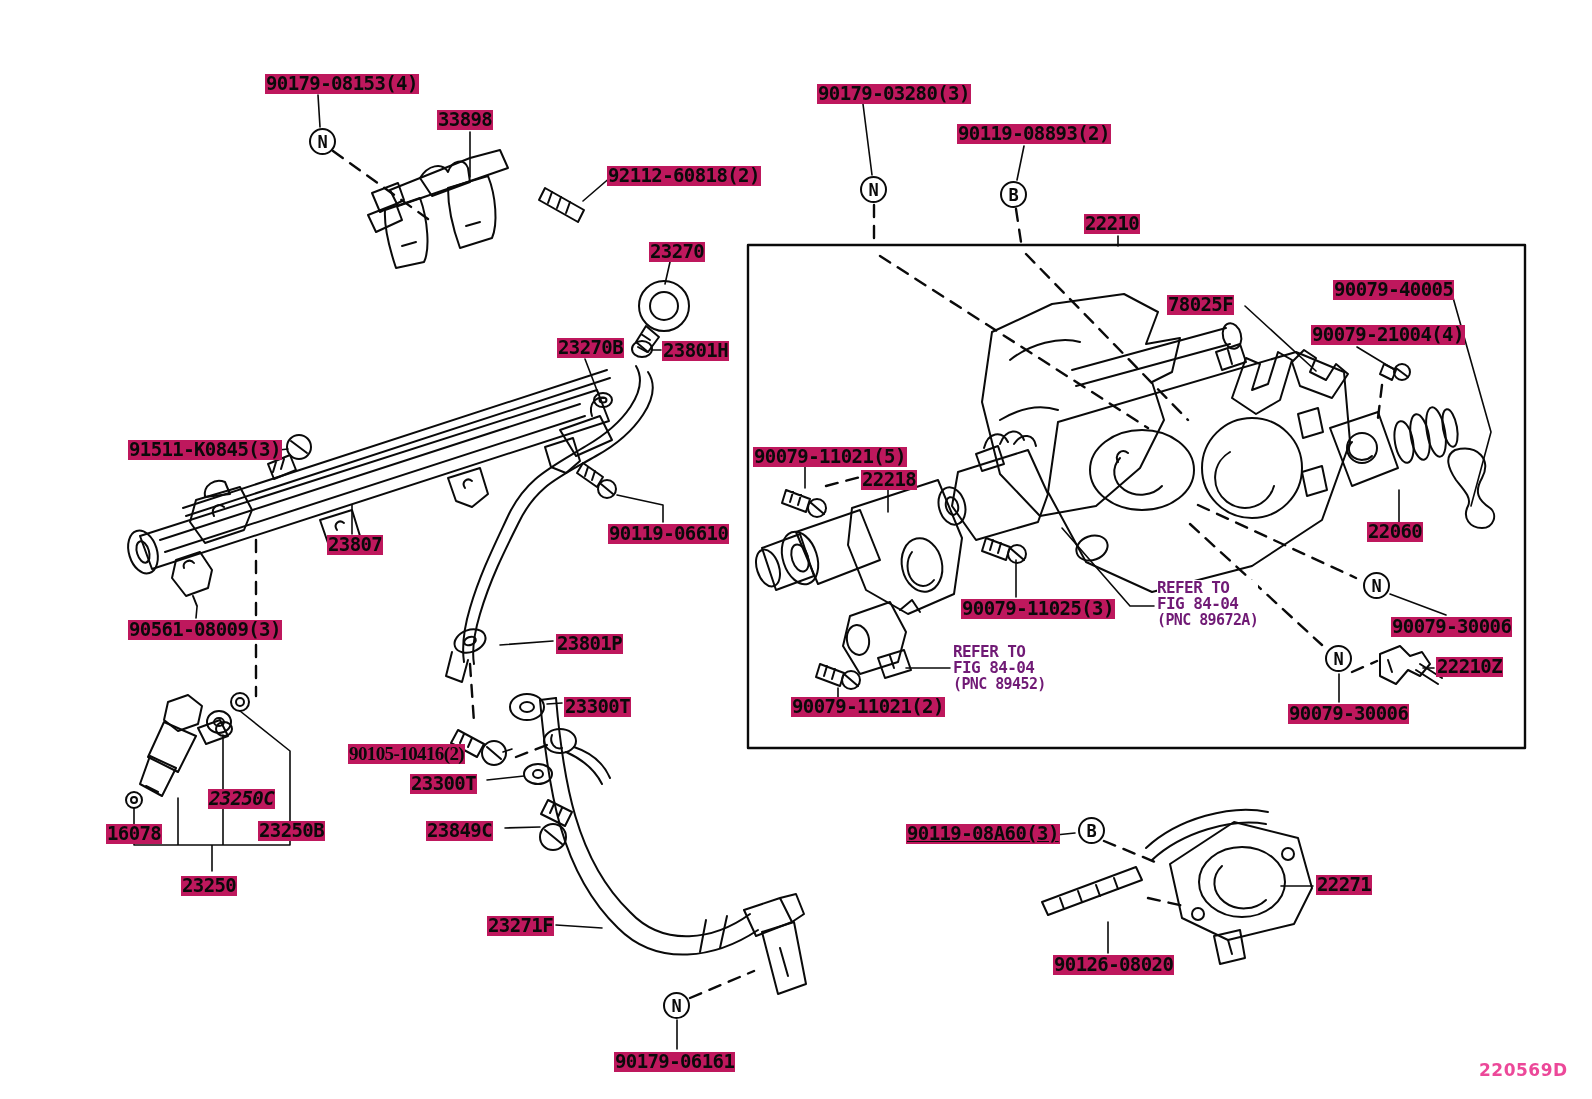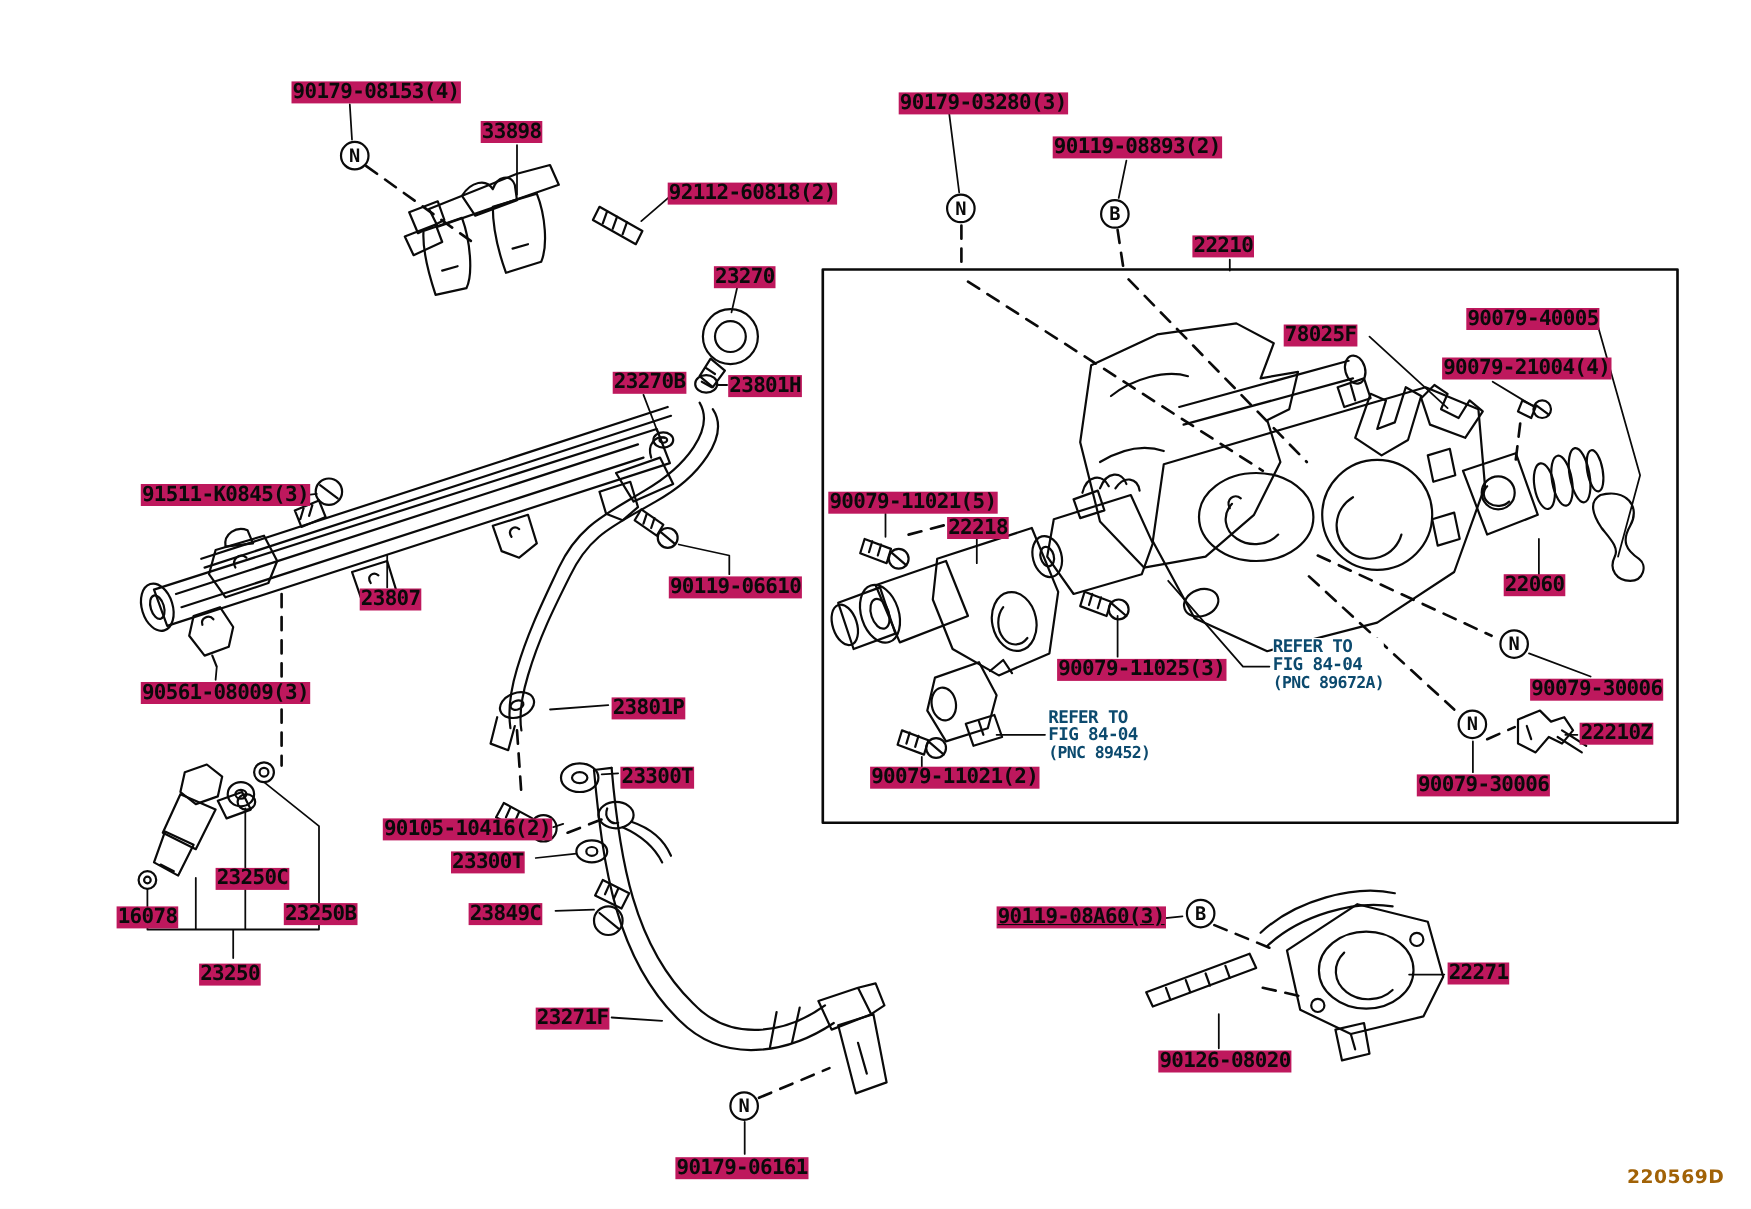--- a/index.html
+++ b/index.html
@@ -14,27 +14,27 @@
     letter-spacing:-0.6px;padding:0 1px;
   }
   .marker{
     position:absolute;width:27px;height:27px;border:2.5px solid #0a0a0a;
     border-radius:50%;background:#ffffff;display:flex;align-items:center;
     justify-content:center;font:bold 17px "DejaVu Sans Mono",monospace;color:#0a0a0a;
     box-sizing:border-box;
   }
   .note{
     position:absolute;font:bold 16px "DejaVu Sans Mono",monospace;
-    color:#0c4a6e;background:#ffffff;line-height:16px;white-space:nowrap;
+    color:#701a75;background:#ffffff;line-height:16px;white-space:nowrap;
     letter-spacing:-0.6px;
   }
   .note .pnc{font-size:15px;}
   .figcode{
     position:absolute;font:bold 17px "DejaVu Sans",sans-serif;
-    color:#a16207;letter-spacing:0.5px;
+    color:#ec4899;letter-spacing:0.5px;
   }
 </style>
 </head>
 <body>
 
 <div id="stage">
 
   <svg id="lineart" viewBox="0 0 1592 1099" fill="none" stroke="#0a0a0a" stroke-width="2" stroke-linecap="round" stroke-linejoin="round">
 
     <g>
@@ -251,25 +251,25 @@
   <div class="callout" style="left:607px;top:166px;">92112-60818(2)</div>
   <div class="callout" style="left:649px;top:242px;">23270</div>
   <div class="callout" style="left:557px;top:338px;">23270B</div>
   <div class="callout" style="left:662px;top:341px;">23801H</div>
   <div class="callout" style="left:128px;top:440px;">91511-K0845(3)</div>
   <div class="callout" style="left:327px;top:535px;">23807</div>
   <div class="callout" style="left:608px;top:524px;">90119-06610</div>
   <div class="callout" style="left:128px;top:620px;">90561-08009(3)</div>
   <div class="callout" style="left:556px;top:634px;text-align:center;">23801P</div>
   <div class="callout" style="left:564px;top:697px;">23300T</div>
-  <div class="callout" style="left:348px;top:744px;">90105-10416(2)</div>
+  <div class="callout" style="left:348px;top:744px;font-family:Liberation Serif, serif;">90105-10416(2)</div>
   <div class="callout" style="left:410px;top:774px;">23300T</div>
   <div class="callout" style="left:426px;top:821px;">23849C</div>
   <div class="callout" style="left:106px;top:824px;">16078</div>
-  <div class="callout" style="left:196px;top:789px;">23250C</div>
+  <div class="callout" style="left:208px;top:789px;font-style:italic;">23250C</div>
   <div class="callout" style="left:258px;top:821px;">23250B</div>
   <div class="callout" style="left:181px;top:876px;">23250</div>
   <div class="callout" style="left:487px;top:916px;">23271F</div>
   <div class="callout" style="left:614px;top:1052px;">90179-06161</div>
   <div class="callout" style="left:817px;top:84px;">90179-03280(3)</div>
   <div class="callout" style="left:957px;top:124px;">90119-08893(2)</div>
   <div class="callout" style="left:1084px;top:214px;">22210</div>
   <div class="callout" style="left:1167px;top:295px;">78025F</div>
   <div class="callout" style="left:1333px;top:280px;">90079-40005</div>
   <div class="callout" style="left:1311px;top:325px;">90079-21004(4)</div>

